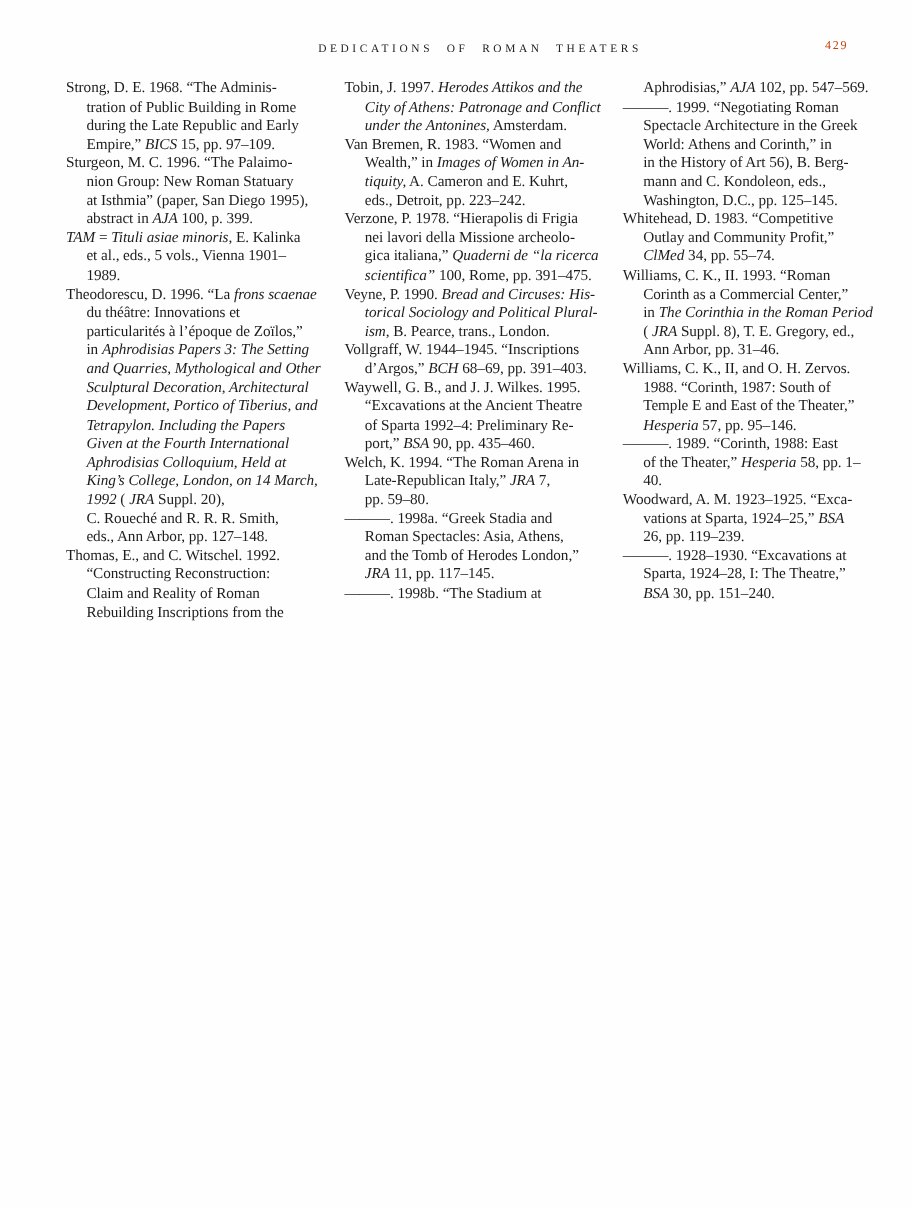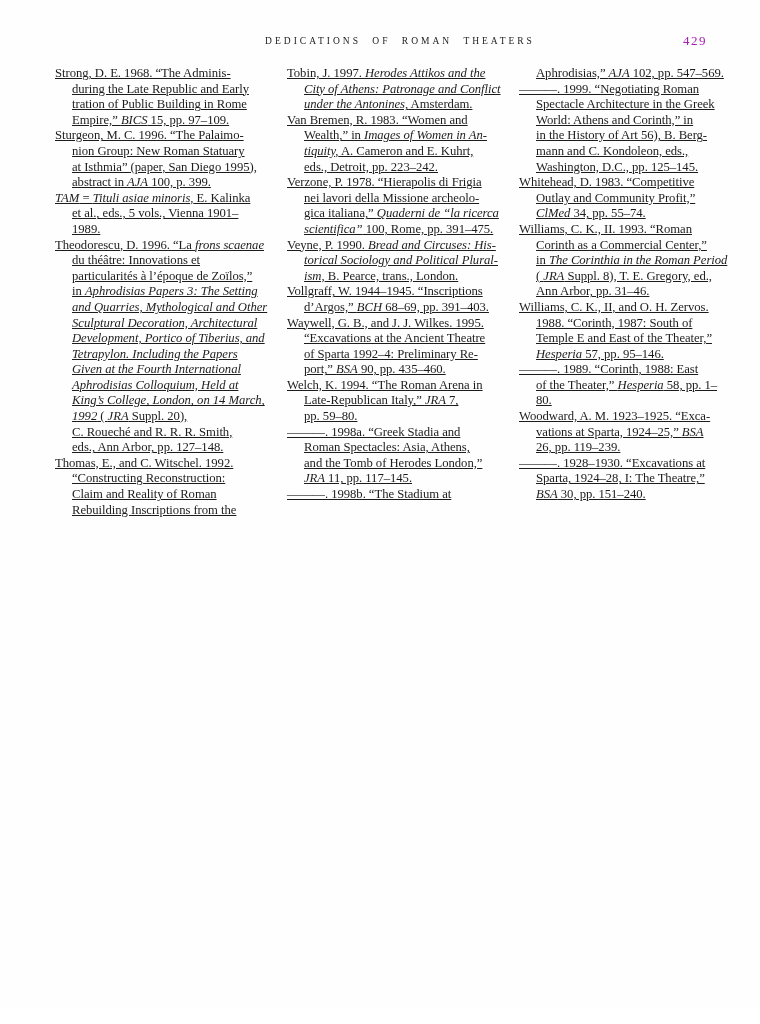--- a/index.html
+++ b/index.html
@@ -28,31 +28,30 @@
     font-size: 9.5px;
     letter-spacing: 3px;
     word-spacing: 6px;
     color: #222;
     padding-left: 30px; 
   }
   .page-number {
     position: absolute;
     right: 8px;
     top: -3px;
-    font-size: 13px;
+    font-size: 10px;
     letter-spacing: 1.5px;
-    color: #a21caf;
+    color: #c2410c;
   }
   .bibliography {
     position: absolute;
     top: 66px;
     left: 55px;
     display: flex;
     gap: 32px;
-    text-decoration: underline;
   }
   .col {
     width: 200px;
     flex: 0 0 200px;
   }
   .ln {
     white-space: nowrap;
     font-size: 12.7px;
     line-height: 15.6px;
     height: 15.6px;
@@ -70,22 +69,22 @@
 
 <div class="page">
   <div class="header-row">
     <div class="running-head">DEDICATIONS OF ROMAN THEATERS</div>
     <div class="page-number">429</div>
   </div>
   <div class="bibliography">
     <div class="col">
         <div class="entry">
           <div class="ln">Strong, D. E. 1968. “The Adminis-</div>
+          <div class="ln ind">tration of Public Building in Rome</div>
           <div class="ln ind">during the Late Republic and Early</div>
-          <div class="ln ind">tration of Public Building in Rome</div>
           <div class="ln ind">Empire,” <i>BICS</i> 15, pp. 97–109.</div>
         </div>
         <div class="entry">
           <div class="ln">Sturgeon, M. C. 1996. “The Palaimo-</div>
           <div class="ln ind">nion Group: New Roman Statuary</div>
           <div class="ln ind">at Isthmia” (paper, San Diego 1995),</div>
           <div class="ln ind">abstract in <i>AJA</i> 100, p. 399.</div>
         </div>
         <div class="entry">
           <div class="ln"><i>TAM</i> = <i>Tituli asiae minoris,</i> E. Kalinka</div>
@@ -189,21 +188,21 @@
         </div>
         <div class="entry">
           <div class="ln">Williams, C. K., II, and O. H. Zervos.</div>
           <div class="ln ind">1988. “Corinth, 1987: South of</div>
           <div class="ln ind">Temple E and East of the Theater,”</div>
           <div class="ln ind"><i>Hesperia</i> 57, pp. 95–146.</div>
         </div>
         <div class="entry">
           <div class="ln">———. 1989. “Corinth, 1988: East</div>
           <div class="ln ind">of the Theater,” <i>Hesperia</i> 58, pp. 1–</div>
-          <div class="ln ind">80.</div>
+          <div class="ln ind">40.</div>
         </div>
         <div class="entry">
           <div class="ln">Woodward, A. M. 1923–1925. “Exca-</div>
           <div class="ln ind">vations at Sparta, 1924–25,” <i>BSA</i></div>
           <div class="ln ind">26, pp. 119–239.</div>
         </div>
         <div class="entry">
           <div class="ln">———. 1928–1930. “Excavations at</div>
           <div class="ln ind">Sparta, 1924–28, I: The Theatre,”</div>
           <div class="ln ind"><i>BSA</i> 30, pp. 151–240.</div>

